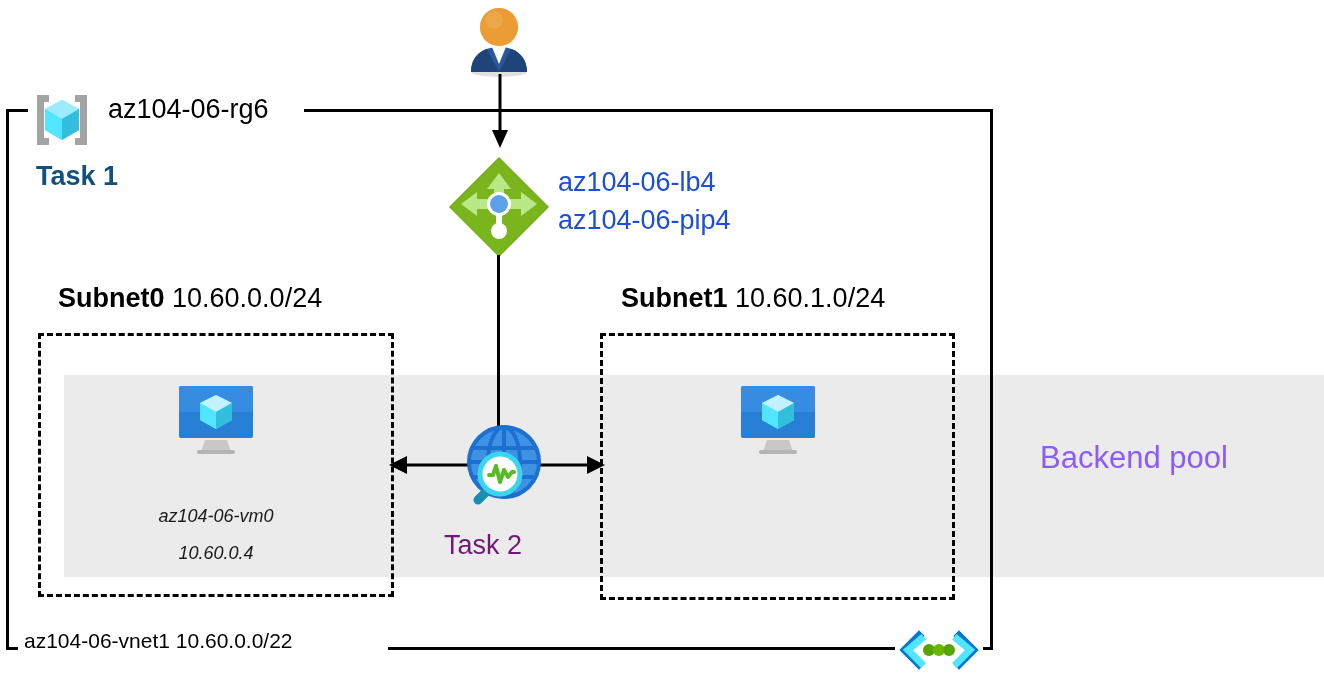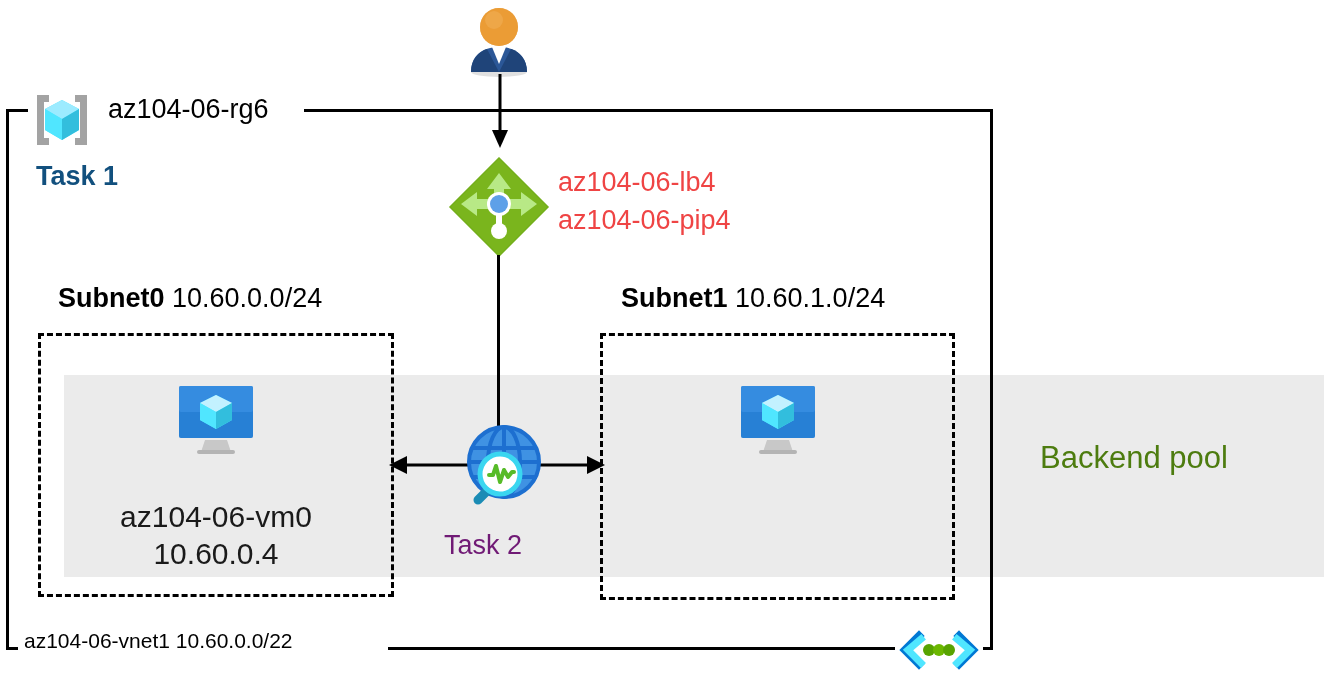--- a/index.html
+++ b/index.html
@@ -24,21 +24,21 @@
     left: 64px;
     top: 375px;
     width: 1260px;
     height: 202px;
     background: #ebebeb;
   }
   .backend-pool-label {
     left: 1040px;
     top: 440px;
     font-size: 31px;
-    color: #4d7c0f;
+    color: #8b5cf6;
     white-space: nowrap;
   }
 
   
   .rg-box {
     left: 6px;
     top: 109px;
     width: 987px;
     height: 541px;
     border: 3px solid #000000;
@@ -112,21 +112,21 @@
   .lb-icon {
     left: 447px;
     top: 155px;
     width: 104px;
     height: 104px;
   }
   .lb-label {
     left: 558px;
     top: 163px;
     font-size: 27px;
-    color: #ef4444;
+    color: #1d4ed8;
     line-height: 38px;
     white-space: nowrap;
   }
 
   
   .line-lb-down {
     left: 497px;
     top: 255px;
     width: 3px;
     height: 208px;
@@ -150,25 +150,26 @@
   .subnet-label b { font-weight: bold; margin-top: 25px; }
   .subnet0-label { left: 58px;  top: 283px; }
   .subnet1-label { left: 621px; top: 283px; }
 
   
   .vm-icon { width: 82px; height: 76px; }
   .vm0-icon { left: 175px; top: 382px; }
   .vm1-icon { left: 737px; top: 382px; }
 
   .vm-label {
-    font-size: 30px;
+    font-size: 18px;
     color: #1a1a1a;
     line-height: 37px;
     text-align: center;
     white-space: nowrap;
+    font-style: italic;
   }
   .vm0-label { left: 66px;  top: 498px; width: 300px; }
   .vm1-label { left: 628px; top: 498px; width: 300px; }
 
   
   .nw-icon {
     left: 452px;
     top: 420px;
     width: 96px;
     height: 96px;

